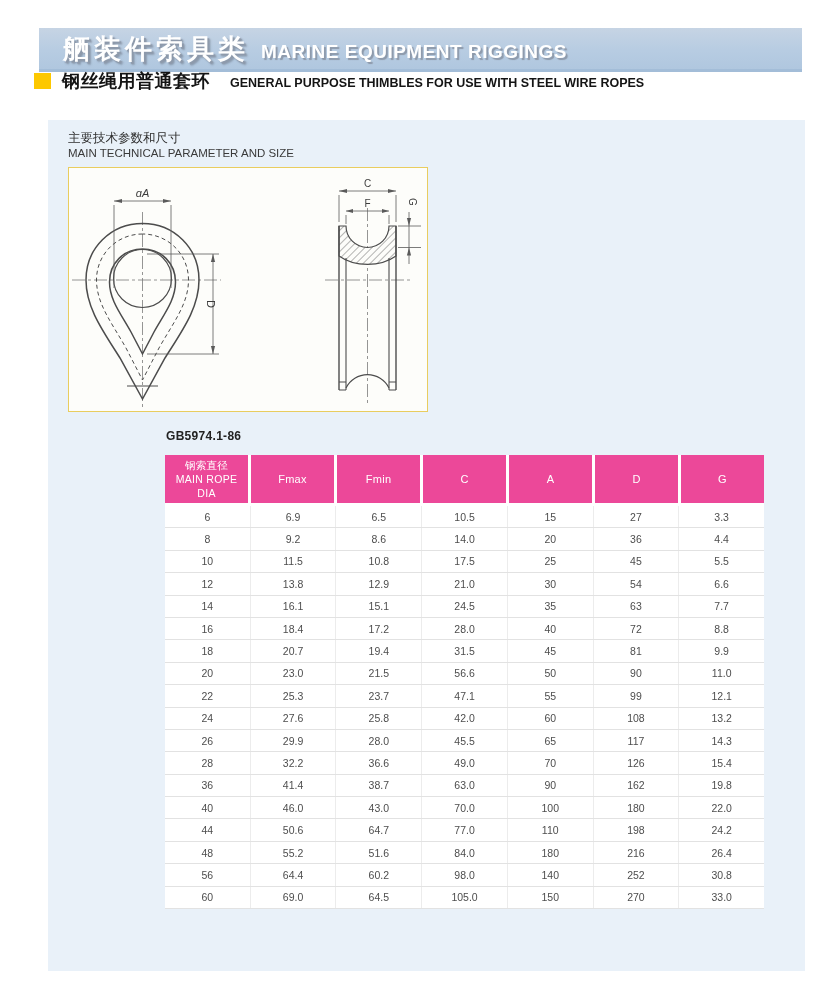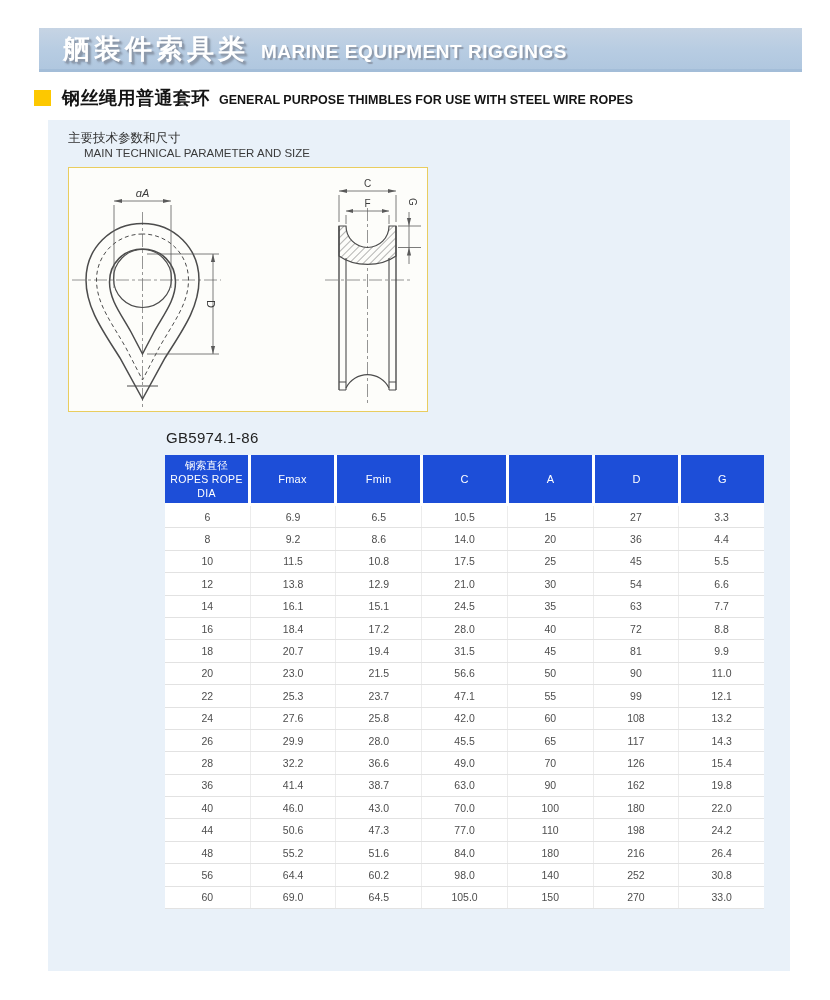--- a/index.html
+++ b/index.html
@@ -19,46 +19,47 @@
     text-shadow:2px 2px 1px #8d99aa, 3px 3px 2px rgba(90,100,115,.45);
     white-space:nowrap;
     text-align:center;
   }
   .banner-en{
     font-size:19px;font-weight:bold;color:#ffffff;margin-left:12px;margin-top:7px;
     letter-spacing:.5px;text-shadow:2px 2px 1px #8d99aa;white-space:nowrap;
   }
   
   .section-heading{
-    position:absolute;left:34px;top:86px;display:flex;align-items:center;
+    position:absolute;left:34px;top:69px;display:flex;align-items:center;
   }
   .bullet{width:17px;height:16px;background:#fdc800;margin-right:11px;flex:0 0 auto;}
   .heading-zh{font-size:18px;font-weight:bold;color:#141414;white-space:nowrap;letter-spacing:.5px;}
-  .heading-en{font-size:12.5px;font-weight:bold;color:#141414;margin-left:9px;margin-top:4px;white-space:nowrap;}
+  .heading-en{font-size:12.5px;font-weight:bold;color:#141414;margin-left:20px;margin-top:4px;white-space:nowrap;}
   
   .panel{
     position:absolute;left:48px;top:120px;width:742px;height:851px;
     background:#e9f1f9;
+    padding-left:15px;
   }
   .subtitle{position:absolute;left:20px;top:10px;color:#2e2e2e;}
   .subtitle-zh{font-size:12.5px;line-height:16px;}
-  .subtitle-en{font-size:11.5px;line-height:15px;color:#3a3a3a;margin-left:16px;}
+  .subtitle-en{font-size:11.5px;line-height:15px;color:#3a3a3a;}
   
   .diagram-box{
     position:absolute;left:20px;top:47px;width:360px;height:245px;
     background:#fdfdfa;border:1px solid #e9cd5f;box-sizing:border-box;
   }
   .diagram-box svg{display:block;width:100%;height:100%;}
   
-  .standard{position:absolute;left:118px;top:309px;font-size:15px;color:#222222;letter-spacing:.3px;}
+  .standard{position:absolute;left:118px;top:309px;font-size:12px;color:#222222;letter-spacing:.3px;font-weight:bold;}
   
   .table-wrap{position:absolute;left:117px;top:335px;width:599px;background:#ffffff;}
   .thead{display:flex;gap:3px;height:48px;margin-bottom:3px;background:#ffffff;}
   .th{
-    flex:1 1 0;background:#1d4ed8;color:#ffffff;font-size:11px;
+    flex:1 1 0;background:#ec4899;color:#ffffff;font-size:11px;
     display:flex;flex-direction:column;align-items:center;justify-content:center;
     text-align:center;letter-spacing:.3px;
   }
   .th .zh{font-size:10.5px;line-height:14px;}
   .th .en{font-size:10.5px;line-height:14px;}
   .tbody{background:#ffffff;}
   .tr{display:flex;height:22.4px;box-sizing:border-box;border-bottom:1px solid #e2e2e2;background:#ffffff;}
   .td{
     flex:1 1 0;display:flex;align-items:center;justify-content:center;
     font-size:10.5px;color:#4d4d4d;border-right:1px solid #ececec;box-sizing:border-box;
@@ -176,21 +177,21 @@
       </g>
     </svg>
   </div>
 
   <div class="standard">GB5974.1-86</div>
 
   <div class="table-wrap">
     <div class="thead">
         <div class="th">
           <div class="zh">钢索直径</div>
-          <div class="en">ROPES ROPE DIA</div>
+          <div class="en">MAIN ROPE DIA</div>
         </div>
         <div class="th">Fmax</div>
         <div class="th">Fmin</div>
         <div class="th">C</div>
         <div class="th">A</div>
         <div class="th">D</div>
         <div class="th">G</div>
       </div>
     <div class="tbody">
         <div class="tr">
@@ -315,21 +316,21 @@
           <div class="td">46.0</div>
           <div class="td">43.0</div>
           <div class="td">70.0</div>
           <div class="td">100</div>
           <div class="td">180</div>
           <div class="td">22.0</div>
         </div>
         <div class="tr">
           <div class="td">44</div>
           <div class="td">50.6</div>
-          <div class="td">47.3</div>
+          <div class="td">64.7</div>
           <div class="td">77.0</div>
           <div class="td">110</div>
           <div class="td">198</div>
           <div class="td">24.2</div>
         </div>
         <div class="tr">
           <div class="td">48</div>
           <div class="td">55.2</div>
           <div class="td">51.6</div>
           <div class="td">84.0</div>

